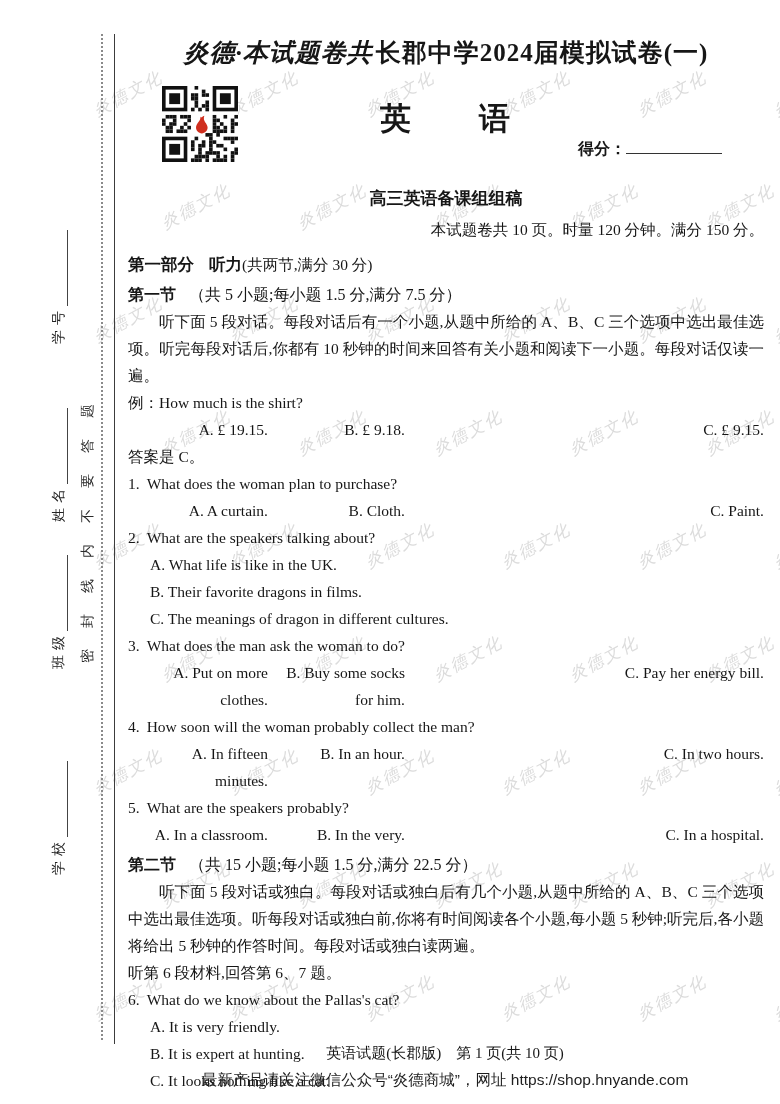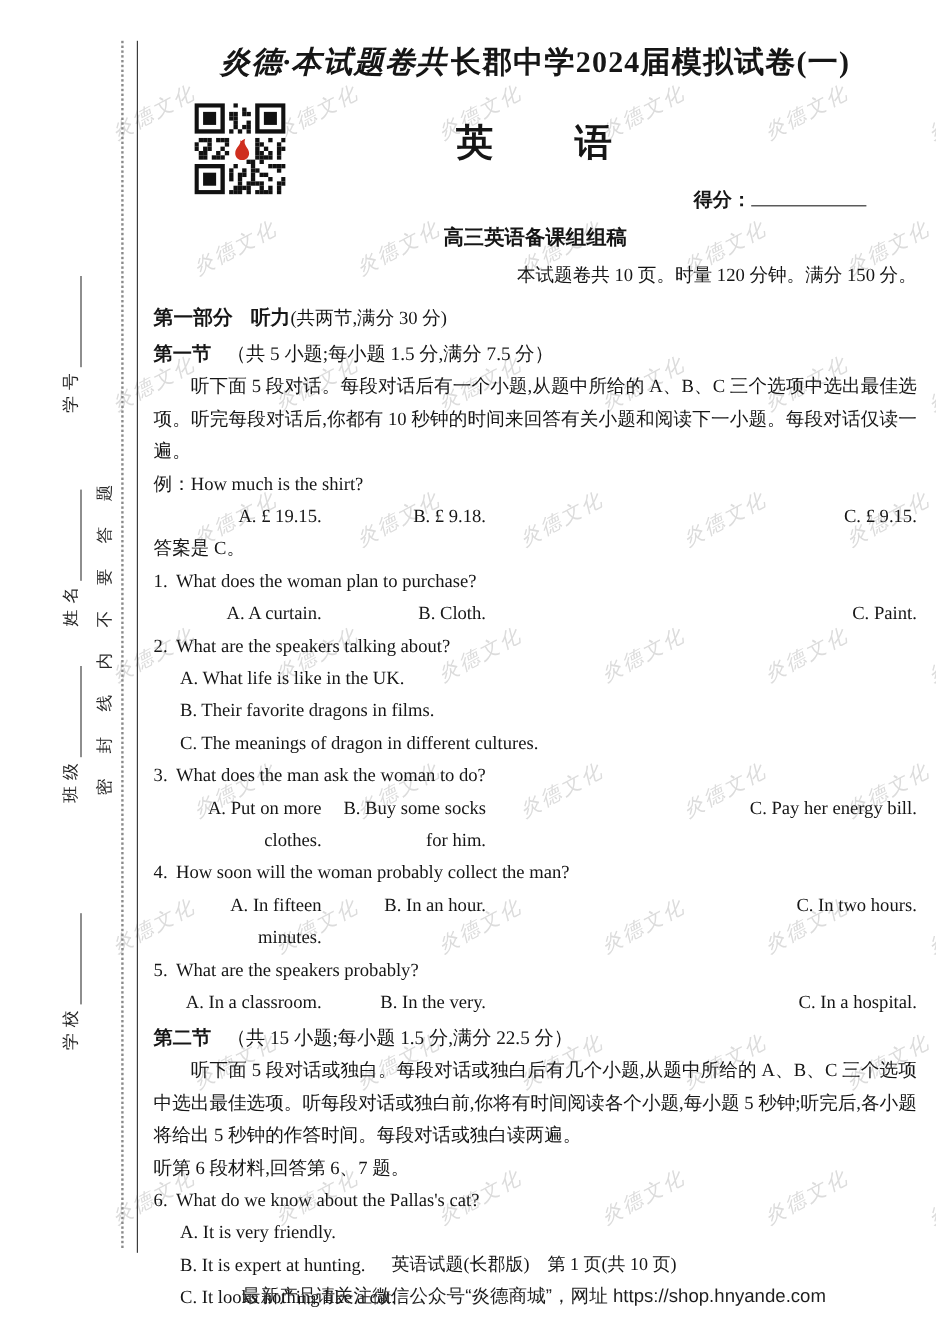--- a/index.html
+++ b/index.html
@@ -44,21 +44,21 @@
   .title-brand{font-style:italic;letter-spacing:1px;margin-right:3px;}
   .title-rest{letter-spacing:1px;}
 
   .header-block{position:relative;height:110px;}
   .qr-box{position:absolute;left:34px;top:16px;width:76px;height:76px;}
   .subject-title{
     position:absolute;left:0;right:0;top:28px;text-align:center;
     font-family:"Liberation Sans","DejaVu Sans",sans-serif;
     font-size:31px;font-weight:bold;letter-spacing:2px;
   }
-  .score-line{position:absolute;right:42px;top:86px;font-family:"Liberation Sans","DejaVu Sans",sans-serif;font-size:16px;font-weight:bold;}
+  .score-line{position:absolute;right:42px;top:68px;font-family:"Liberation Sans","DejaVu Sans",sans-serif;font-size:16px;font-weight:bold;}
   .score-blank{display:inline-block;width:96px;height:15px;border-bottom:1.5px solid #333;}
 
   .drafted{margin-top:8px;text-align:center;font-family:Liberation Mono, monospace;font-weight:bold;font-size:17px;line-height:24px;}
   .paper-info{margin-top:4px;text-align:right;font-size:15.5px;line-height:27px;}
 
   .part-heading{margin-top:8px;font-size:16.5px;line-height:27px;}
   .ph-label,.ph-title{font-family:"Liberation Sans","DejaVu Sans",sans-serif;font-weight:bold;}
   .ph-label{margin-right:15px;}
   .ph-note{font-size:15.5px;}
 

